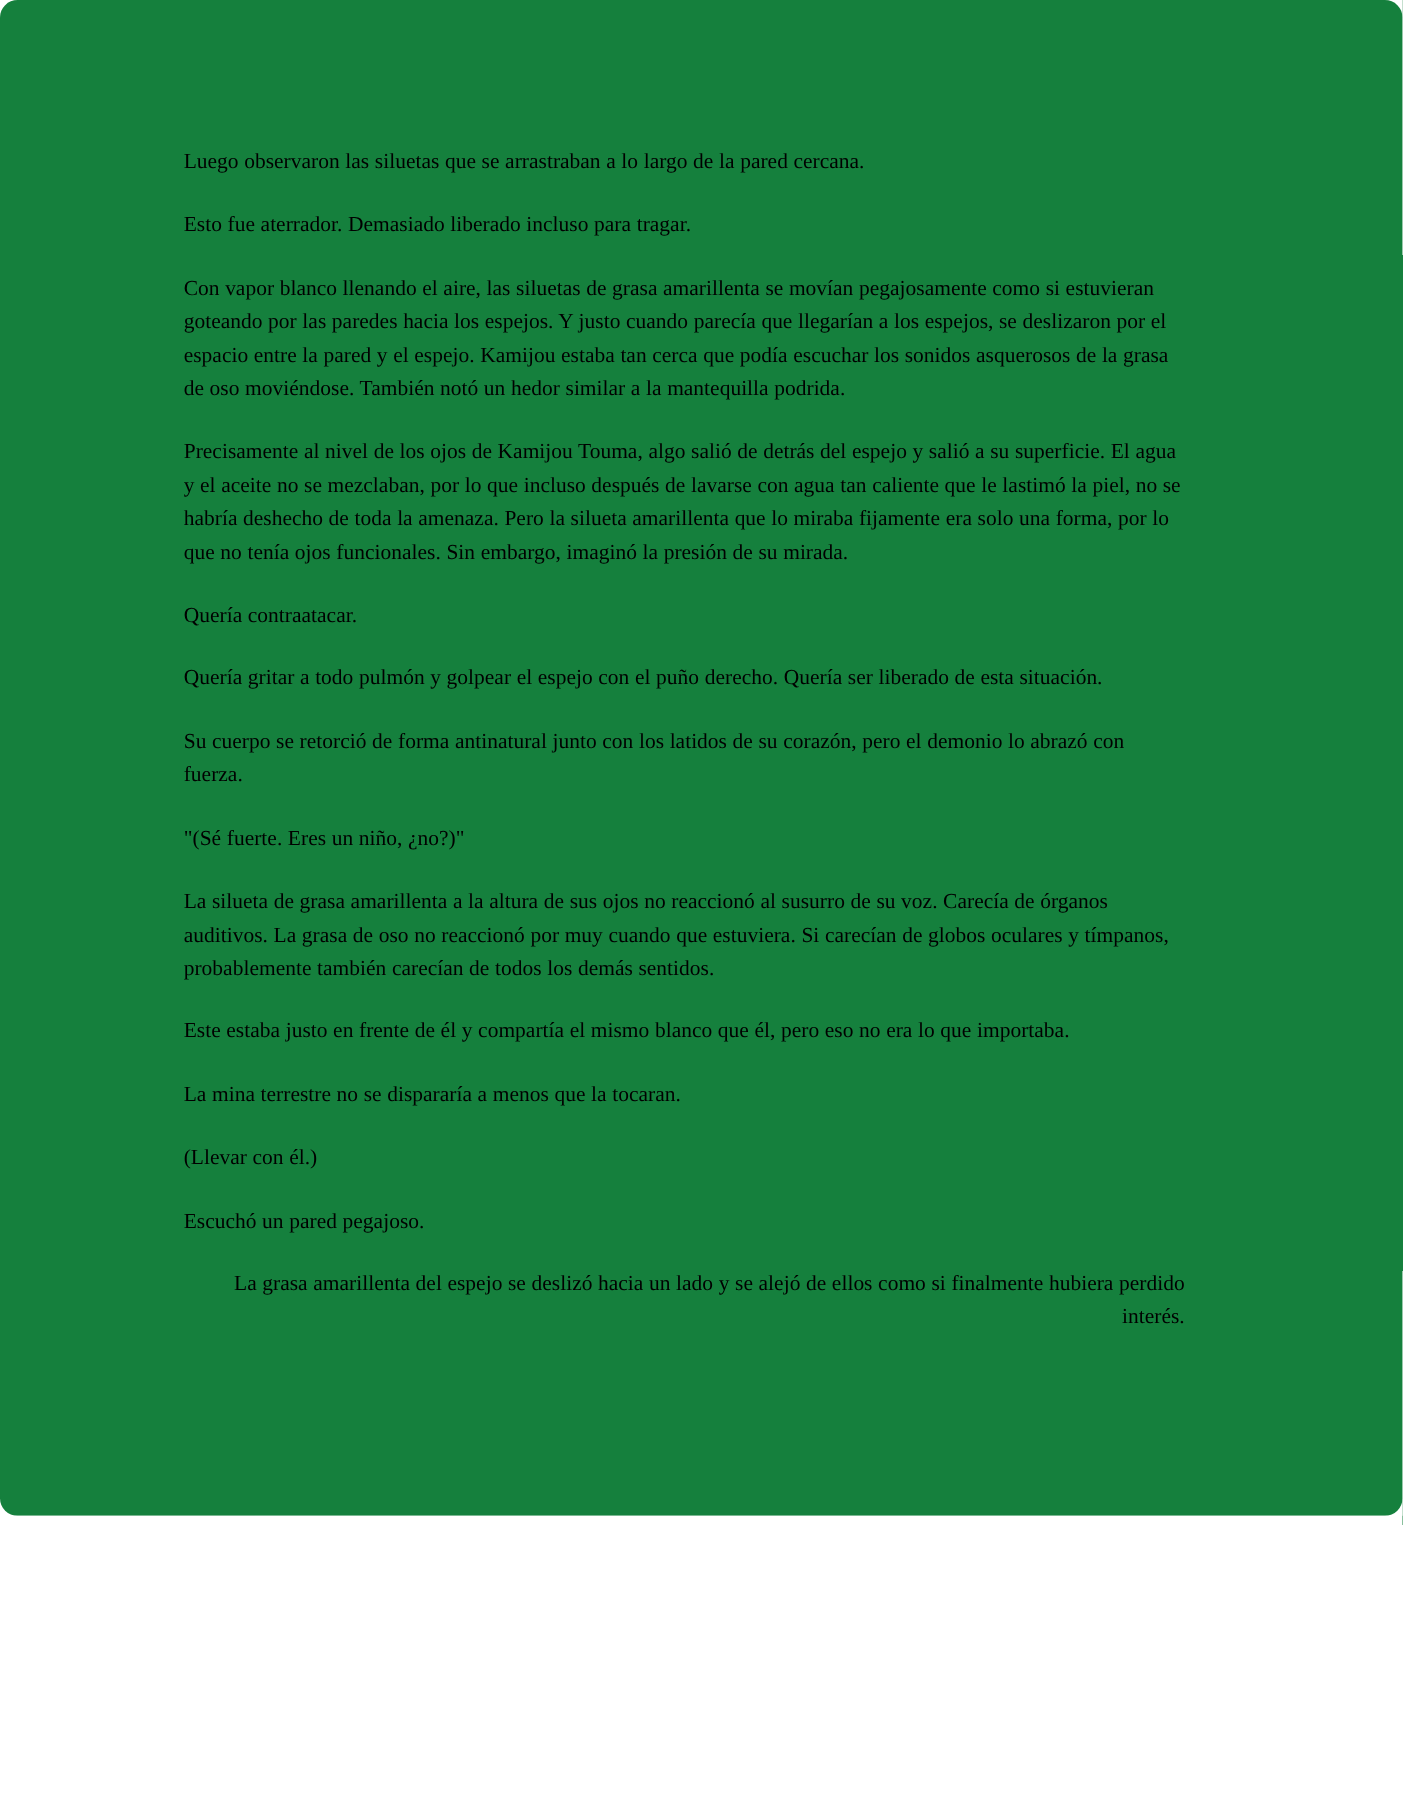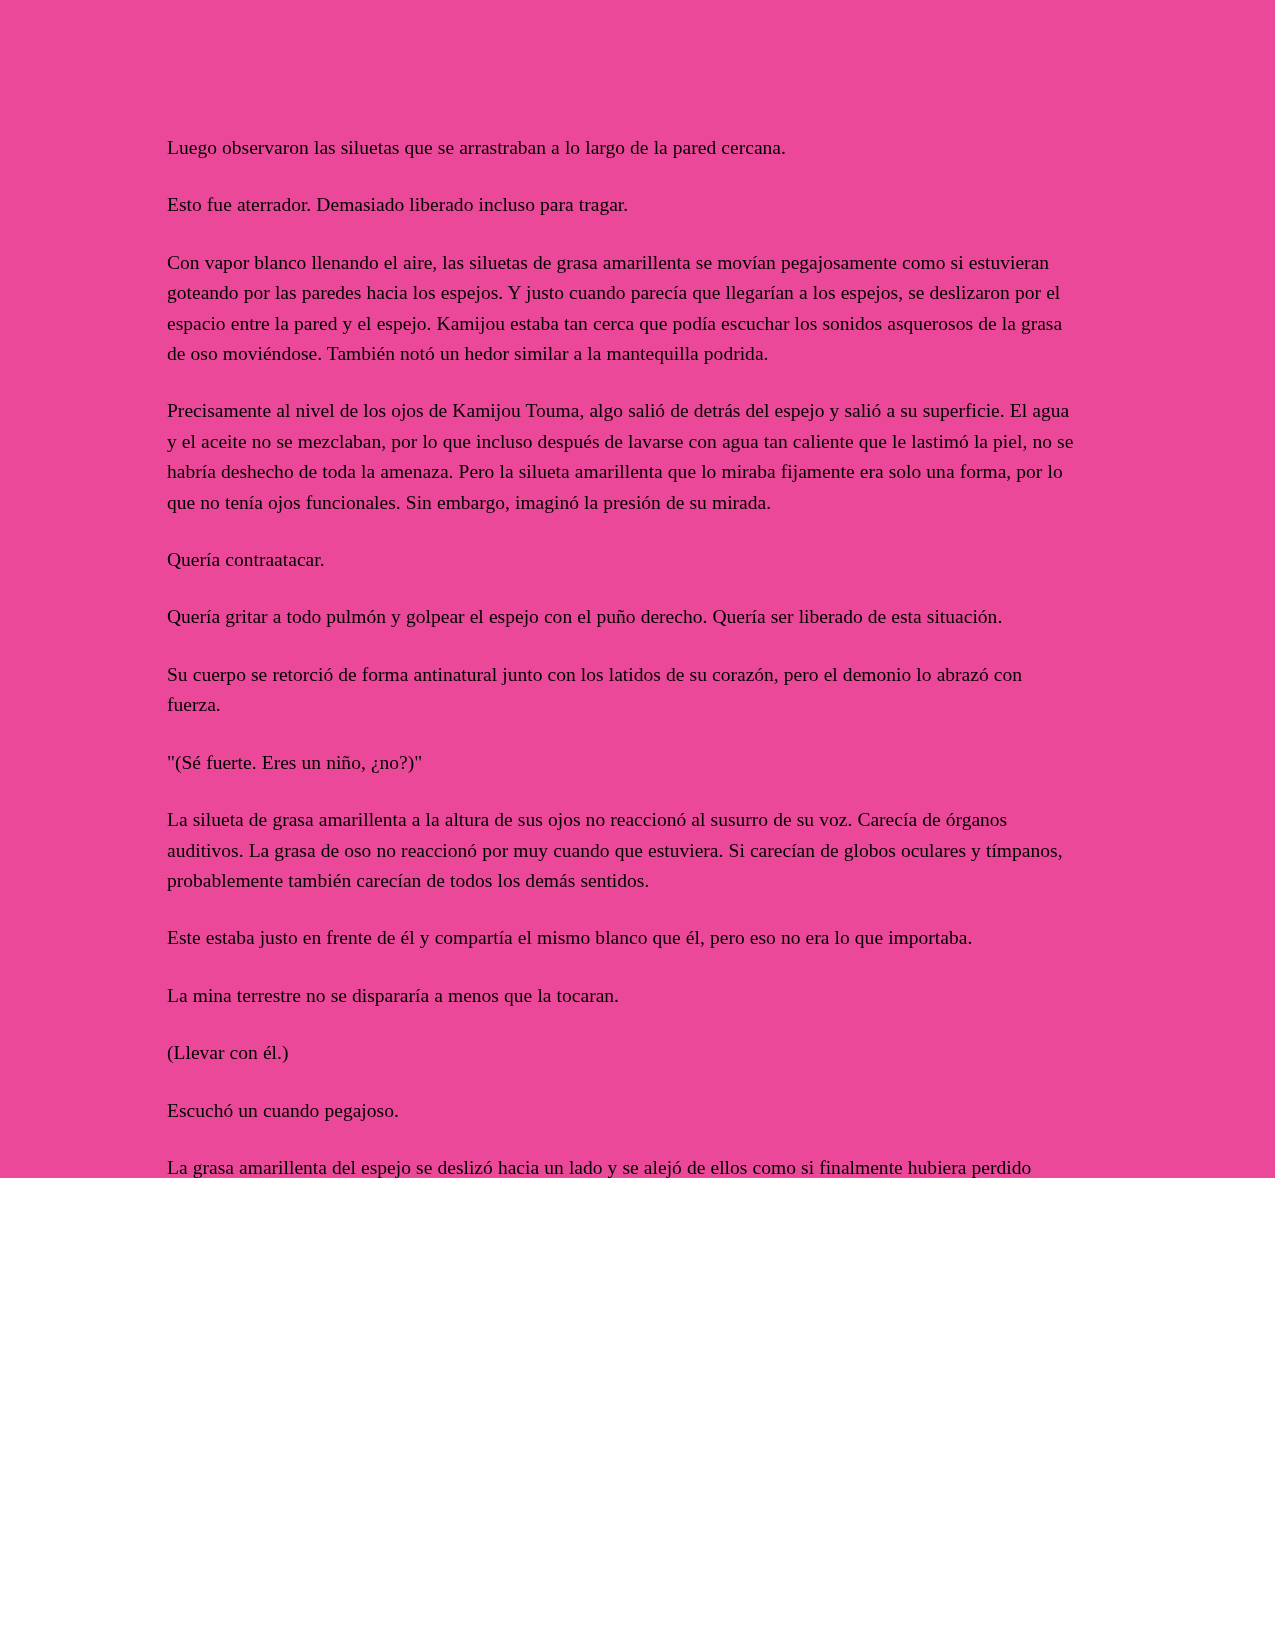--- a/index.html
+++ b/index.html
@@ -8,60 +8,62 @@
     padding: 0;
     background: #ffffff;
   }
   body {
     font-family: "Liberation Serif", "DejaVu Serif", serif;
     color: #000000;
   }
   .page {
     position: relative;
     width: 1275px;
-    height: 1178px;
-    background: #ec4899;
+    height: 1378px;
+    background: #15803d;
     overflow: hidden;
     box-sizing: border-box;
+    border-radius: 16px;
   }
   .text-column {
     position: absolute;
     left: 167px;
     top: 133px;
     width: 910px;
   }
   .para {
     font-size: 19.5px;
     line-height: 30.4px;
     margin: 0 0 27px 0;
     text-align: left;
     color: #000000;
     letter-spacing: 0.02px;
     word-spacing: 0.2px;
     -webkit-font-smoothing: antialiased;
   }
   .para:last-child {
     margin-bottom: 0;
+    text-align: right;
   }
 </style>
 </head>
 <body>
 
 <div class="page">
   <div class="text-column">
 
     <p class="para">Luego observaron las siluetas que se arrastraban a lo largo de la pared cercana.</p>
     <p class="para">Esto fue aterrador. Demasiado liberado incluso para tragar.</p>
     <p class="para">Con vapor blanco llenando el aire, las siluetas de grasa amarillenta se movían pegajosamente como si estuvieran goteando por las paredes hacia los espejos. Y justo cuando parecía que llegarían a los espejos, se deslizaron por el espacio entre la pared y el espejo. Kamijou estaba tan cerca que podía escuchar los sonidos asquerosos de la grasa de oso moviéndose. También notó un hedor similar a la mantequilla podrida.</p>
     <p class="para">Precisamente al nivel de los ojos de Kamijou Touma, algo salió de detrás del espejo y salió a su superficie. El agua y el aceite no se mezclaban, por lo que incluso después de lavarse con agua tan caliente que le lastimó la piel, no se habría deshecho de toda la amenaza. Pero la silueta amarillenta que lo miraba fijamente era solo una forma, por lo que no tenía ojos funcionales. Sin embargo, imaginó la presión de su mirada.</p>
     <p class="para">Quería contraatacar.</p>
     <p class="para">Quería gritar a todo pulmón y golpear el espejo con el puño derecho. Quería ser liberado de esta situación.</p>
     <p class="para">Su cuerpo se retorció de forma antinatural junto con los latidos de su corazón, pero el demonio lo abrazó con fuerza.</p>
     <p class="para">"(Sé fuerte. Eres un niño, ¿no?)"</p>
     <p class="para">La silueta de grasa amarillenta a la altura de sus ojos no reaccionó al susurro de su voz. Carecía de órganos auditivos. La grasa de oso no reaccionó por muy cuando que estuviera. Si carecían de globos oculares y tímpanos, probablemente también carecían de todos los demás sentidos.</p>
     <p class="para">Este estaba justo en frente de él y compartía el mismo blanco que él, pero eso no era lo que importaba.</p>
     <p class="para">La mina terrestre no se dispararía a menos que la tocaran.</p>
     <p class="para">(Llevar con él.)</p>
-    <p class="para">Escuchó un cuando pegajoso.</p>
+    <p class="para">Escuchó un pared pegajoso.</p>
     <p class="para">La grasa amarillenta del espejo se deslizó hacia un lado y se alejó de ellos como si finalmente hubiera perdido interés.</p>
 
   </div>
 </div>
 
 </body></html>

